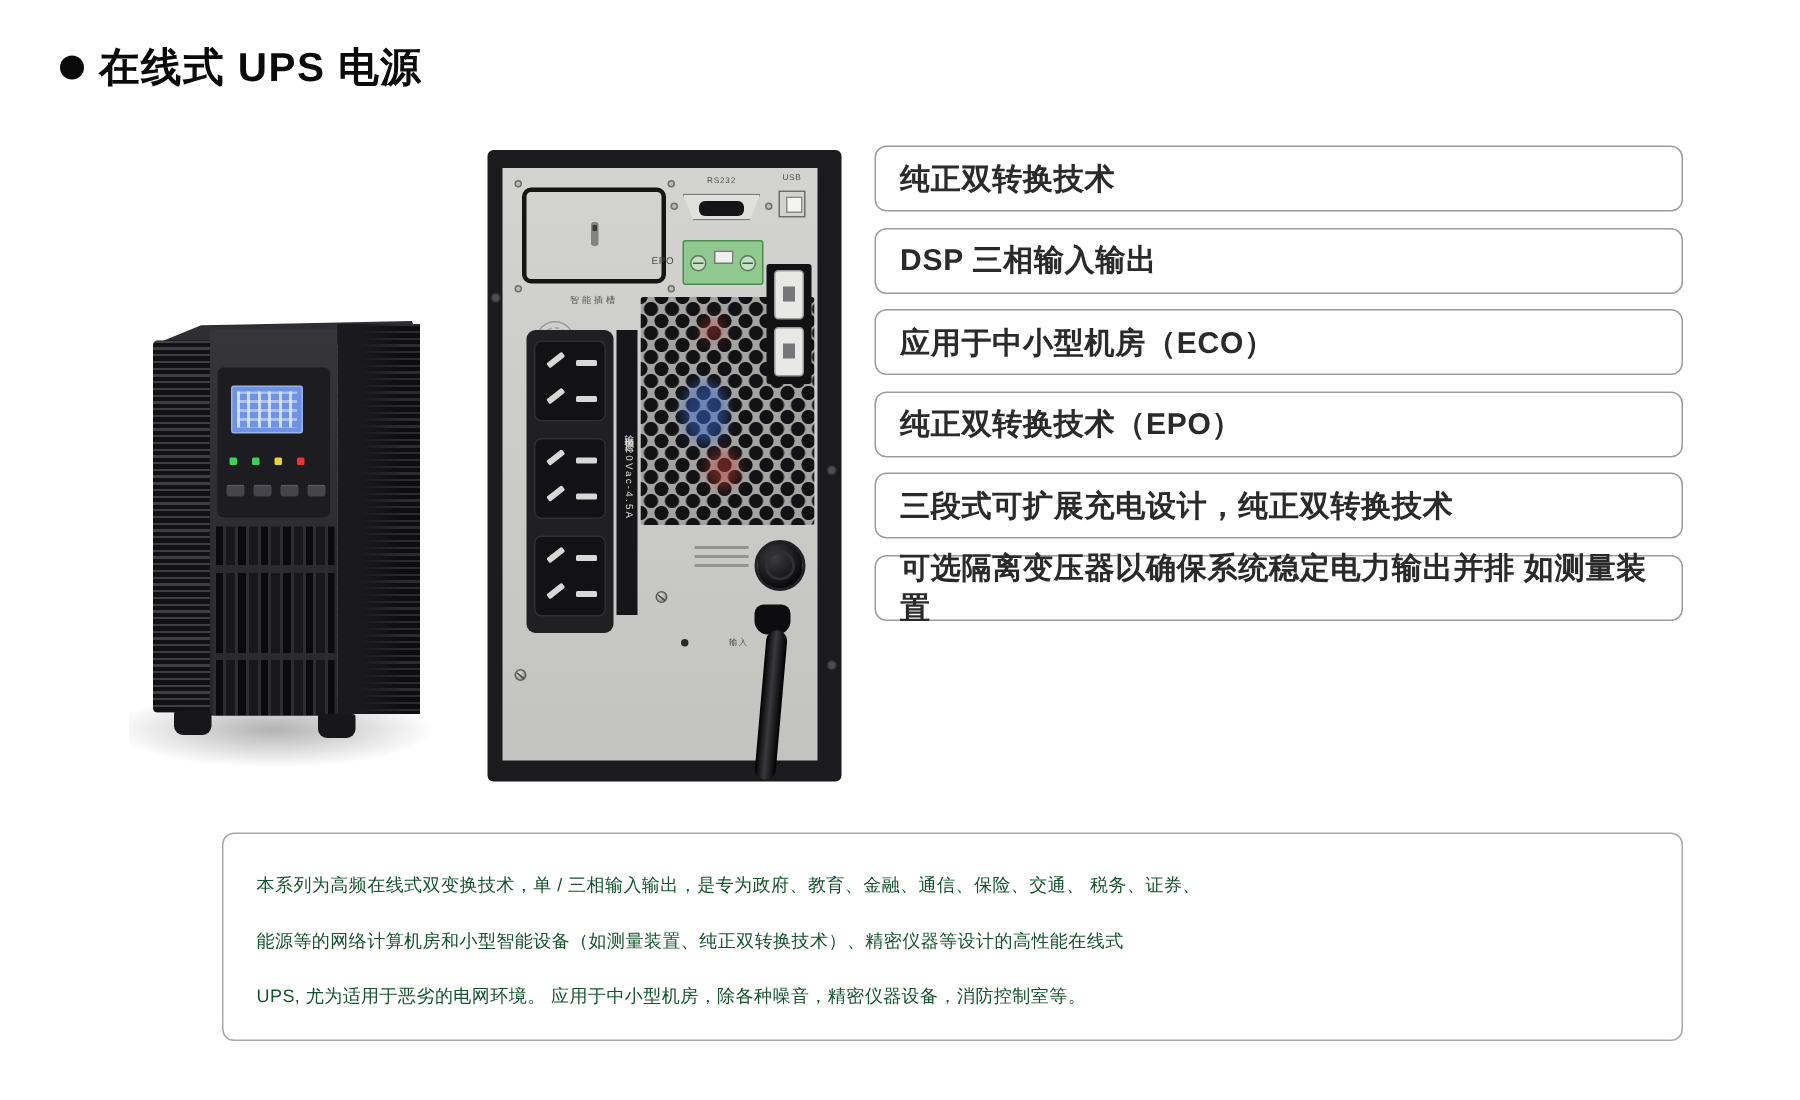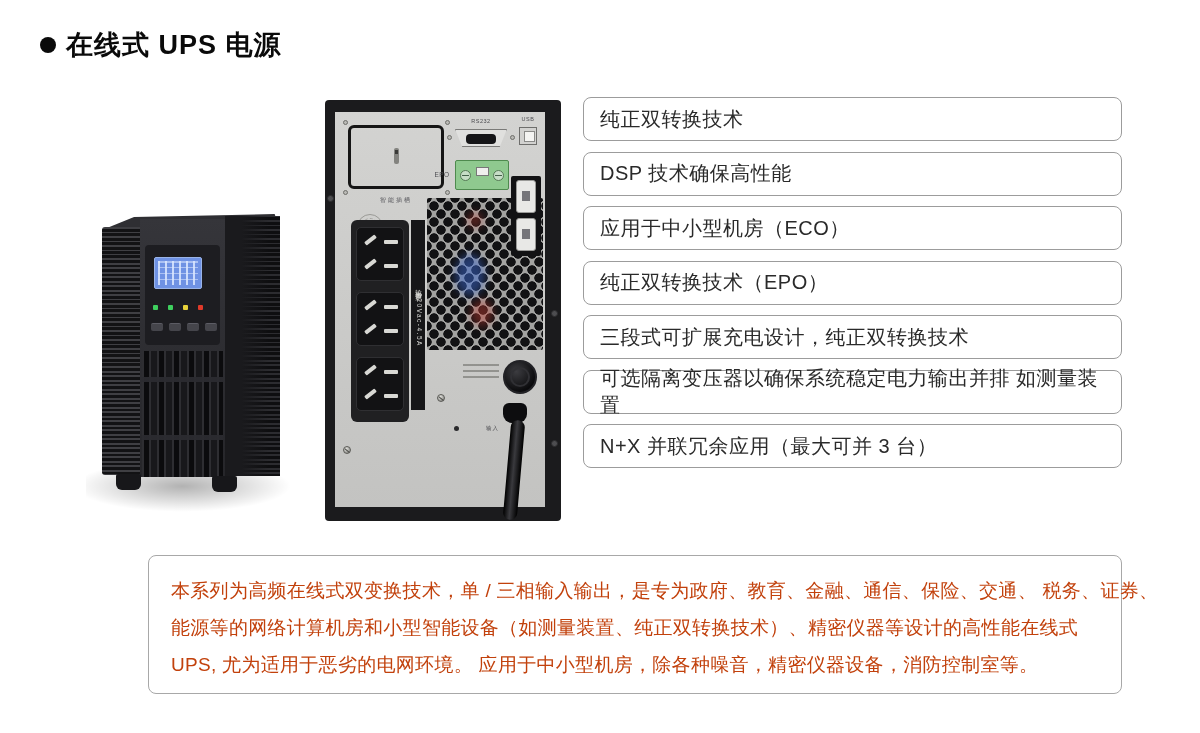--- a/index.html
+++ b/index.html
@@ -6,28 +6,28 @@
   html,body { width:1200px; height:733px; }
   body { font-family:"Liberation Sans","DejaVu Sans",sans-serif; background:#ffffff; }
   .page { position:relative; width:1200px; height:733px; background:#ffffff; overflow:hidden; }
 
   
   .title-row { position:absolute; left:40px; top:26px; height:38px; display:flex; align-items:center; gap:10px; }
   .bullet { width:16px; height:16px; border-radius:50%; background:#0a0a0a; }
   .page-title { font-size:27px; font-weight:bold; color:#0a0a0a; letter-spacing:1px;text-align:center; }
 
   
-  .features { position:absolute; left:583px; top:97px; width:539px; display:flex; flex-direction:column; gap:10.5px; }
+  .features { position:absolute; left:583px; top:97px; width:539px; display:flex; flex-direction:column; gap:10.5px;font-weight:bold; }
   .feature-box { height:44px; border:1px solid #9c9c9c; border-radius:8px; background:#fff;
                  display:flex; align-items:center; padding:0 16px; font-size:20px; color:#2a2a2a; letter-spacing:0.5px; }
 
   
   .desc-box { position:absolute; left:148px; top:555px; width:974px; height:139px;
               border:1px solid #a8a8a8; border-radius:8px; background:#fff; padding:16px 0 0 22px; }
-  .desc-line { font-size:19px; line-height:37px; color:#c2410c; white-space:nowrap; letter-spacing:0.3px; }
+  .desc-line { font-size:12px; line-height:37px; color:#14532d; white-space:nowrap; letter-spacing:0.3px; }
 
   
   .ups-front { position:absolute; left:100px; top:214px; width:182px; height:296px; }
   .uf-shadow { position:absolute; left:-14px; top:252px; width:214px; height:48px;
                background:radial-gradient(ellipse at 45% 42%, rgba(0,0,0,0.30), rgba(0,0,0,0) 65%); }
   .uf-top { position:absolute; left:2px; top:0; width:178px; height:16px; background:#2f2f33;
             clip-path:polygon(0 100%, 18% 18%, 97% 0, 100% 100%); }
   .uf-left { position:absolute; left:2px; top:13px; width:38px; height:248px; border-radius:3px 0 0 3px;
              background:repeating-linear-gradient(180deg,#3f3f43 0 1.5px,#121214 1.5px 4.5px); }
   .uf-face { position:absolute; left:40px; top:5px; width:85px; height:258px;
@@ -234,26 +234,25 @@
       <div class="cord"></div>
       <div class="panel-hole"></div>
 
       <div class="screw" style="left:8px; top:334px;"></div>
       <div class="screw" style="left:102px; top:282px;"></div>
     </div>
   </div>
 
   <div class="features">
     <div class="feature-box">纯正双转换技术</div>
-    <div class="feature-box">DSP 技术确保高性能</div>
+    <div class="feature-box">DSP 三相输入输出</div>
     <div class="feature-box">应用于中小型机房（ECO）</div>
     <div class="feature-box">纯正双转换技术（EPO）</div>
     <div class="feature-box">三段式可扩展充电设计，纯正双转换技术</div>
     <div class="feature-box">可选隔离变压器以确保系统稳定电力输出并排 如测量装置</div>
-    <div class="feature-box">N+X 并联冗余应用（最大可并 3 台）</div>
   </div>
 
   <div class="desc-box">
     <div class="desc-line">本系列为高频在线式双变换技术，单 / 三相输入输出，是专为政府、教育、金融、通信、保险、交通、 税务、证券、</div>
     <div class="desc-line">能源等的网络计算机房和小型智能设备（如测量装置、纯正双转换技术）、精密仪器等设计的高性能在线式</div>
     <div class="desc-line">UPS, 尤为适用于恶劣的电网环境。 应用于中小型机房，除各种噪音，精密仪器设备，消防控制室等。</div>
   </div>
 
 </div>
 

